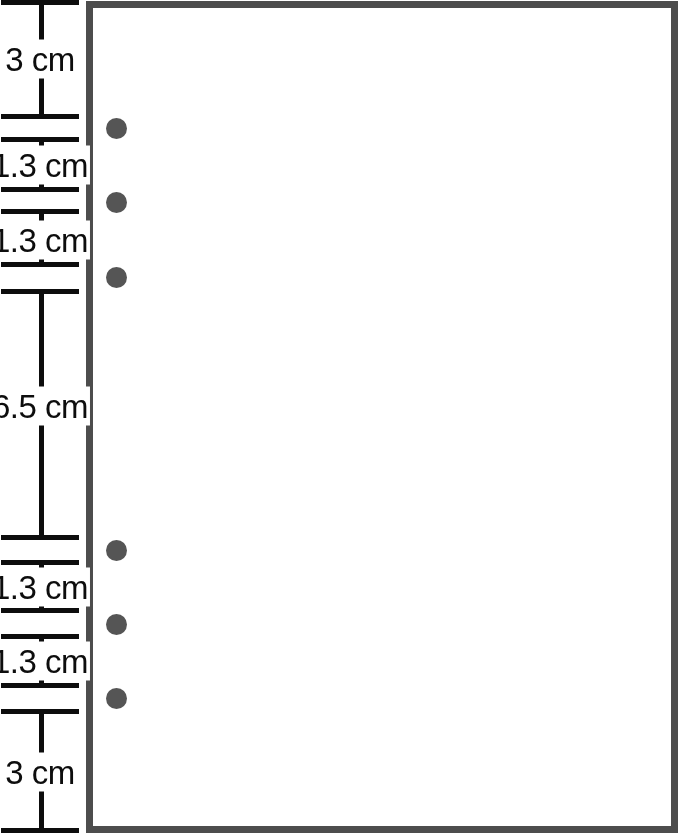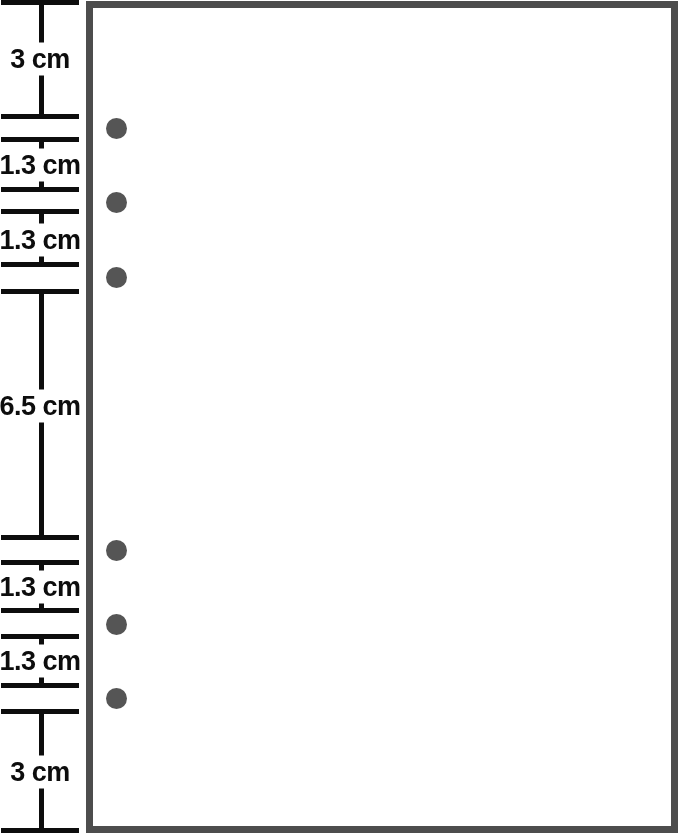--- a/index.html
+++ b/index.html
@@ -24,22 +24,22 @@
   }
   .tick {
     position: absolute;
   }
   .dim-line {
     position: absolute;
   }
   .dim-label {
     position: absolute;
     transform: translate(-50%, -50%);
-    font-weight: 700;
-    font-size: 27px;
+    font-weight: 400;
+    font-size: 33px;
     line-height: 1;
     letter-spacing: -0.5px;
     white-space: nowrap;
     padding: 3px 2px;
     background: #ffffff;
   }
 </style>
 </head>
 <body>
 

